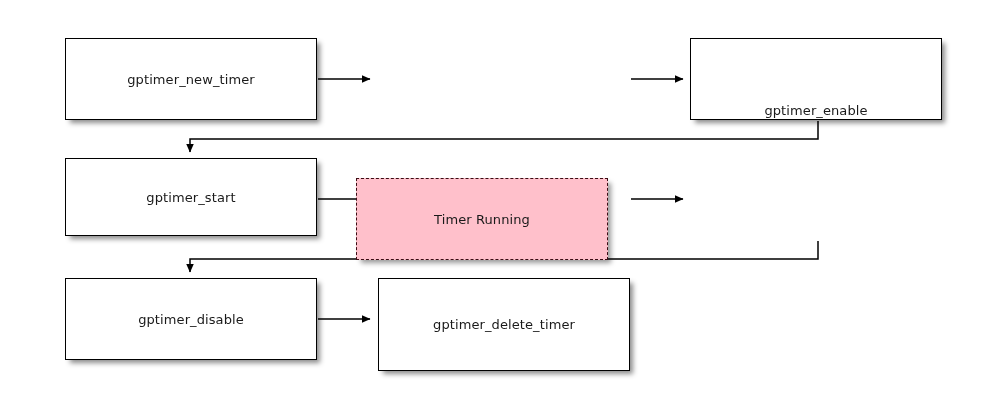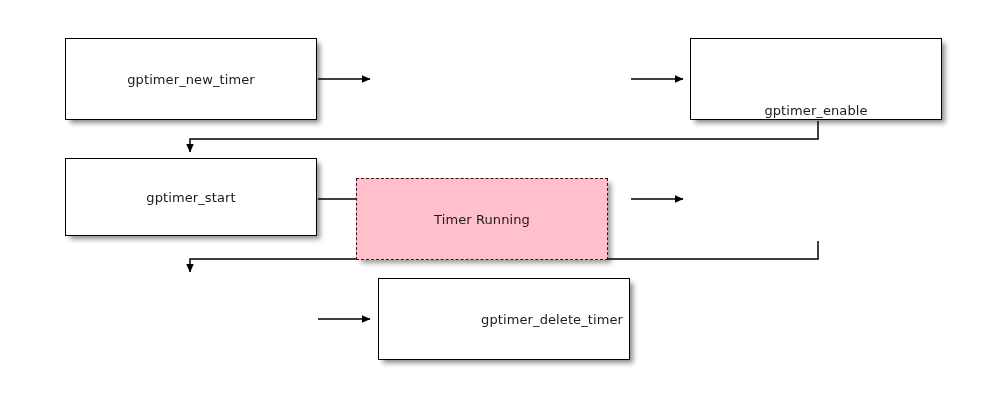--- a/index.html
+++ b/index.html
@@ -91,18 +91,21 @@
 
   <div class="node" style="left:65px; top:158px; width:252px; height:78px;">
     <span class="node-label">gptimer_start</span>
   </div>
 
   <div class="node state-running" style="left:356px; top:158px; width:252px; height:82px;margin-top:20px;">
     <span class="node-label">Timer Running</span>
   </div>
 
 
+  <div class="node" style="left:65px; top:278px; width:252px; height:82px;">
+    <span class="node-label">gptimer_disable</span>
+  </div>
 
-  <div class="node" style="left:378px; top:278px; width:252px; height:82px;justify-content:flex-end;">
+  <div class="node" style="left:378px; top:278px; width:252px; height:93px;">
     <span class="node-label">gptimer_delete_timer</span>
   </div>
 
 </div>
 
 </body></html>

